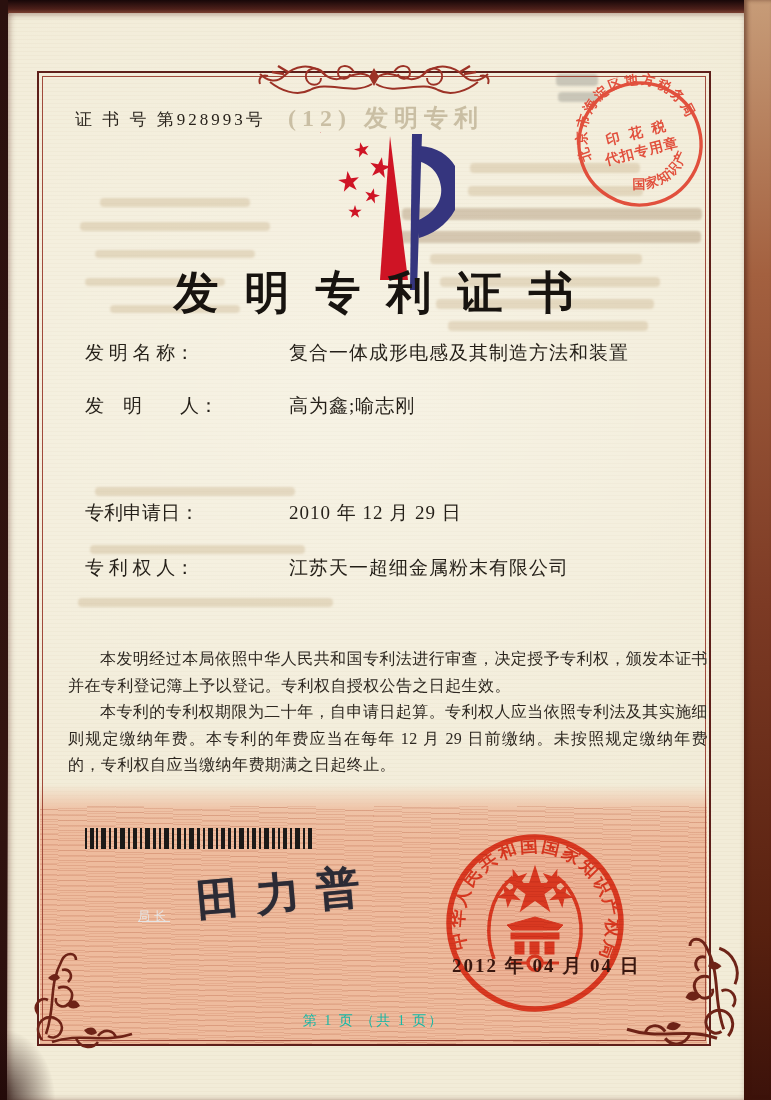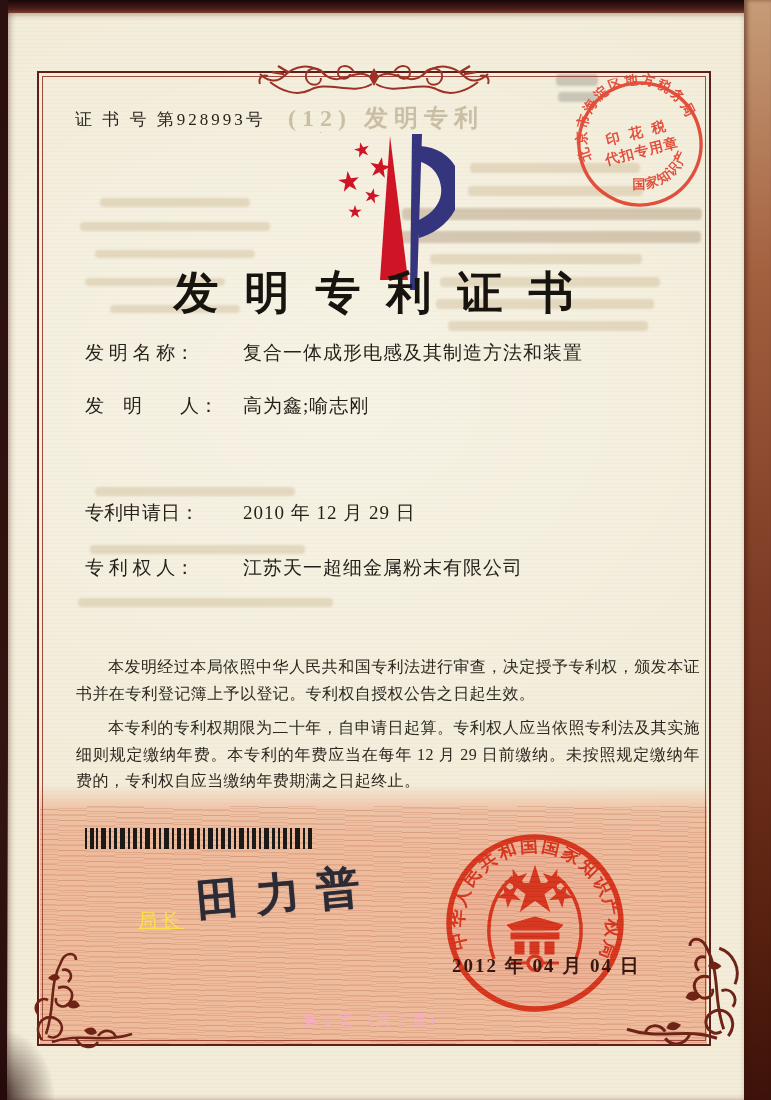--- a/index.html
+++ b/index.html
@@ -38,27 +38,27 @@
         background:
           repeating-linear-gradient(2deg, rgba(193,112,82,.28) 0 1px, rgba(0,0,0,0) 1px 5px),
           repeating-linear-gradient(-2deg, rgba(193,112,82,.18) 0 1px, rgba(0,0,0,0) 1px 6px);}
 
   
   .certno{position:absolute;left:75px;top:108px;font-size:17px;letter-spacing:3px;color:#2a241d;}
   .title{position:absolute;left:0;top:234px;width:747px;text-align:center;
          font-size:45px;font-weight:bold;color:#17130f;letter-spacing:26px;padding-left:26px;box-sizing:border-box;margin-top:29px;}
   .fieldrow{position:absolute;left:85px;font-size:19px;color:#241f18;white-space:nowrap;}
   .fieldrow .lab{display:inline-block;width:158px;}
-  .fieldrow .val{letter-spacing:1px;}
+  .fieldrow .val{letter-spacing:1px;margin-left:46px;}
   .bodytext{position:absolute;left:68px;top:646px;width:640px;font-size:16px;
         line-height:26.6px;color:#2e2821;text-align:justify;letter-spacing:.4px;}
-  .bodytext p{margin:8px;text-indent:2em;}
+  .bodytext p{margin:0;text-indent:2em;}
   .footer{position:absolute;left:0;top:1012px;width:747px;text-align:center;
-        font-size:14px;color:#f9a8d4;letter-spacing:2px;}
-  .juzhang{position:absolute;left:138px;top:908px;font-size:19px;color:#fde047;letter-spacing:4px;text-decoration:underline;}
+        font-size:14px;color:#14b8a6;letter-spacing:2px;}
+  .juzhang{position:absolute;left:138px;top:908px;font-size:12px;color:#e5e5e5;letter-spacing:4px;text-decoration:underline;}
   .signature{position:absolute;left:196px;top:864px;font-size:44px;color:#2c2b35;
         letter-spacing:16px;transform:rotate(-5deg);font-weight:bold;
         text-shadow:0 0 1px rgba(44,43,53,.6);}
   .sealdate{position:absolute;left:452px;top:953px;font-size:19px;font-weight:bold;
         color:#39170f;letter-spacing:2px;}
 
   
   .ghost-head{position:absolute;left:288px;top:102px;font-size:24px;font-weight:bold;
         color:rgba(150,132,95,.45);letter-spacing:6px;filter:blur(.4px);font-family:Liberation Serif, serif;}
   .ghost{position:absolute;border-radius:4px;background:#a9854f;opacity:.22;filter:blur(.8px);}

